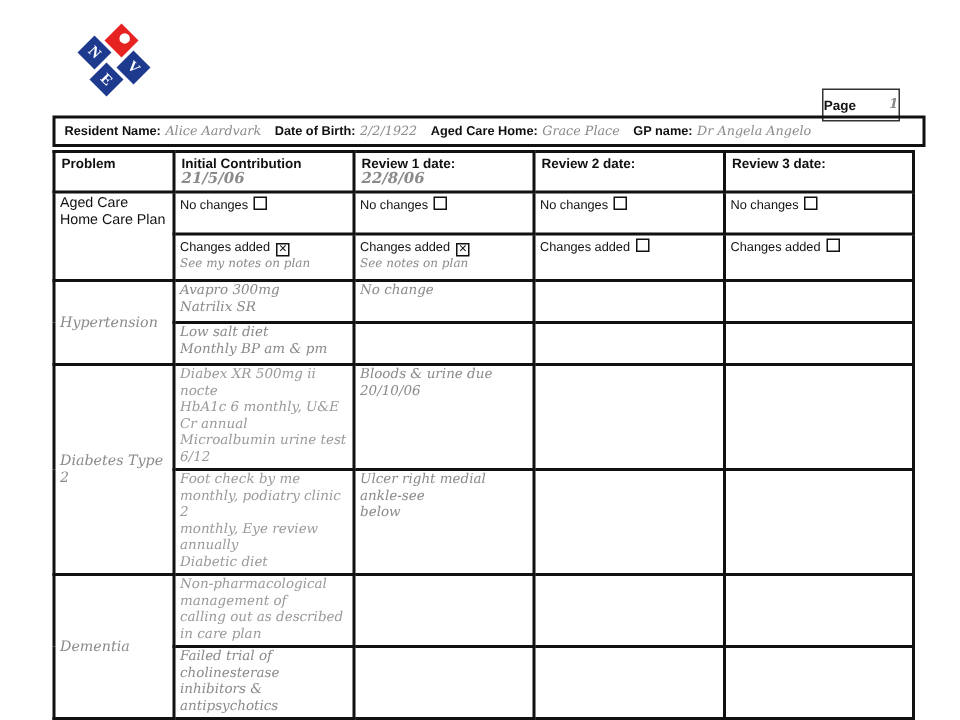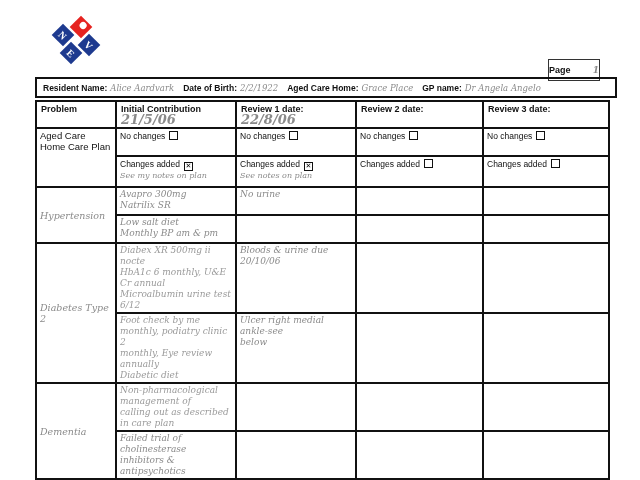--- a/index.html
+++ b/index.html
@@ -41,21 +41,21 @@
   .rfield{display:flex;align-items:baseline;text-align:right;}
 
   
   .maintable-wrap{position:absolute;left:35px;top:100px;}
   table{border-collapse:collapse;table-layout:fixed;width:573px;border:2.5px solid #111;background:#fff;}
   col.c0{width:80px;} col.c1{width:120px;} col.c2{width:120px;} col.c3{width:127px;} col.c4{width:126px;}
   th,td{border:2px solid #111;border-top-width:1px;vertical-align:top;padding:1px 3px;overflow:hidden;}
   thead th{border-top-width:2px;text-align:left;padding:2px 4px;}
   tr.grp td{border-top-width:2px;}
   .th-label{font-size:9px;font-weight:bold;line-height:11px;}
-  .th-date{font-size:13px;line-height:10px;min-height:10px;}
+  .th-date{font-size:10px;line-height:10px;min-height:10px;}
   td.problem{font-size:9.5px;line-height:11px;}
   td.problem.hwcell{vertical-align:middle;font-family:"DejaVu Serif", serif;font-style:italic;color:#8a8a8a;}
   td.problem.printed{vertical-align:top;font-family:"Liberation Sans", sans-serif;color:#111;}
   .cb-line{font-size:8.5px;line-height:12px;white-space:nowrap;}
   .cb{display:inline-block;width:7px;height:7px;border:1px solid #111;margin-left:4px;
       font-size:7px;line-height:7px;text-align:center;color:#111;vertical-align:-1px;
       font-style:normal;font-family:"DejaVu Sans", sans-serif;}
   .note{font-size:8px;line-height:9px;}
   td .hw.entry{font-size:9px;line-height:11px;}
 
@@ -167,21 +167,21 @@
               <div class="cb-line"><span>Changes added</span><span class="cb"></span></div>
             </td>
           </tr>
           <tr class="grp">
             <td class="problem hwcell" rowspan="2">Hypertension</td>
             <td style="height: 24px; border-radius: 11px;">
               <div class="hw entry">Avapro 300mg</div>
               <div class="hw entry">Natrilix SR</div>
             </td>
             <td style="height: 24px;">
-              <div class="hw entry">No urine</div>
+              <div class="hw entry">No change</div>
             </td>
             <td style="height: 24px;"></td>
             <td style="height: 24px;"></td>
           </tr>
           <tr>
             <td style="height: 24px; border-radius: 10px;">
               <div class="hw entry">Low salt diet</div>
               <div class="hw entry">Monthly BP am &amp; pm</div>
             </td>
             <td style="height: 24px;"></td>

